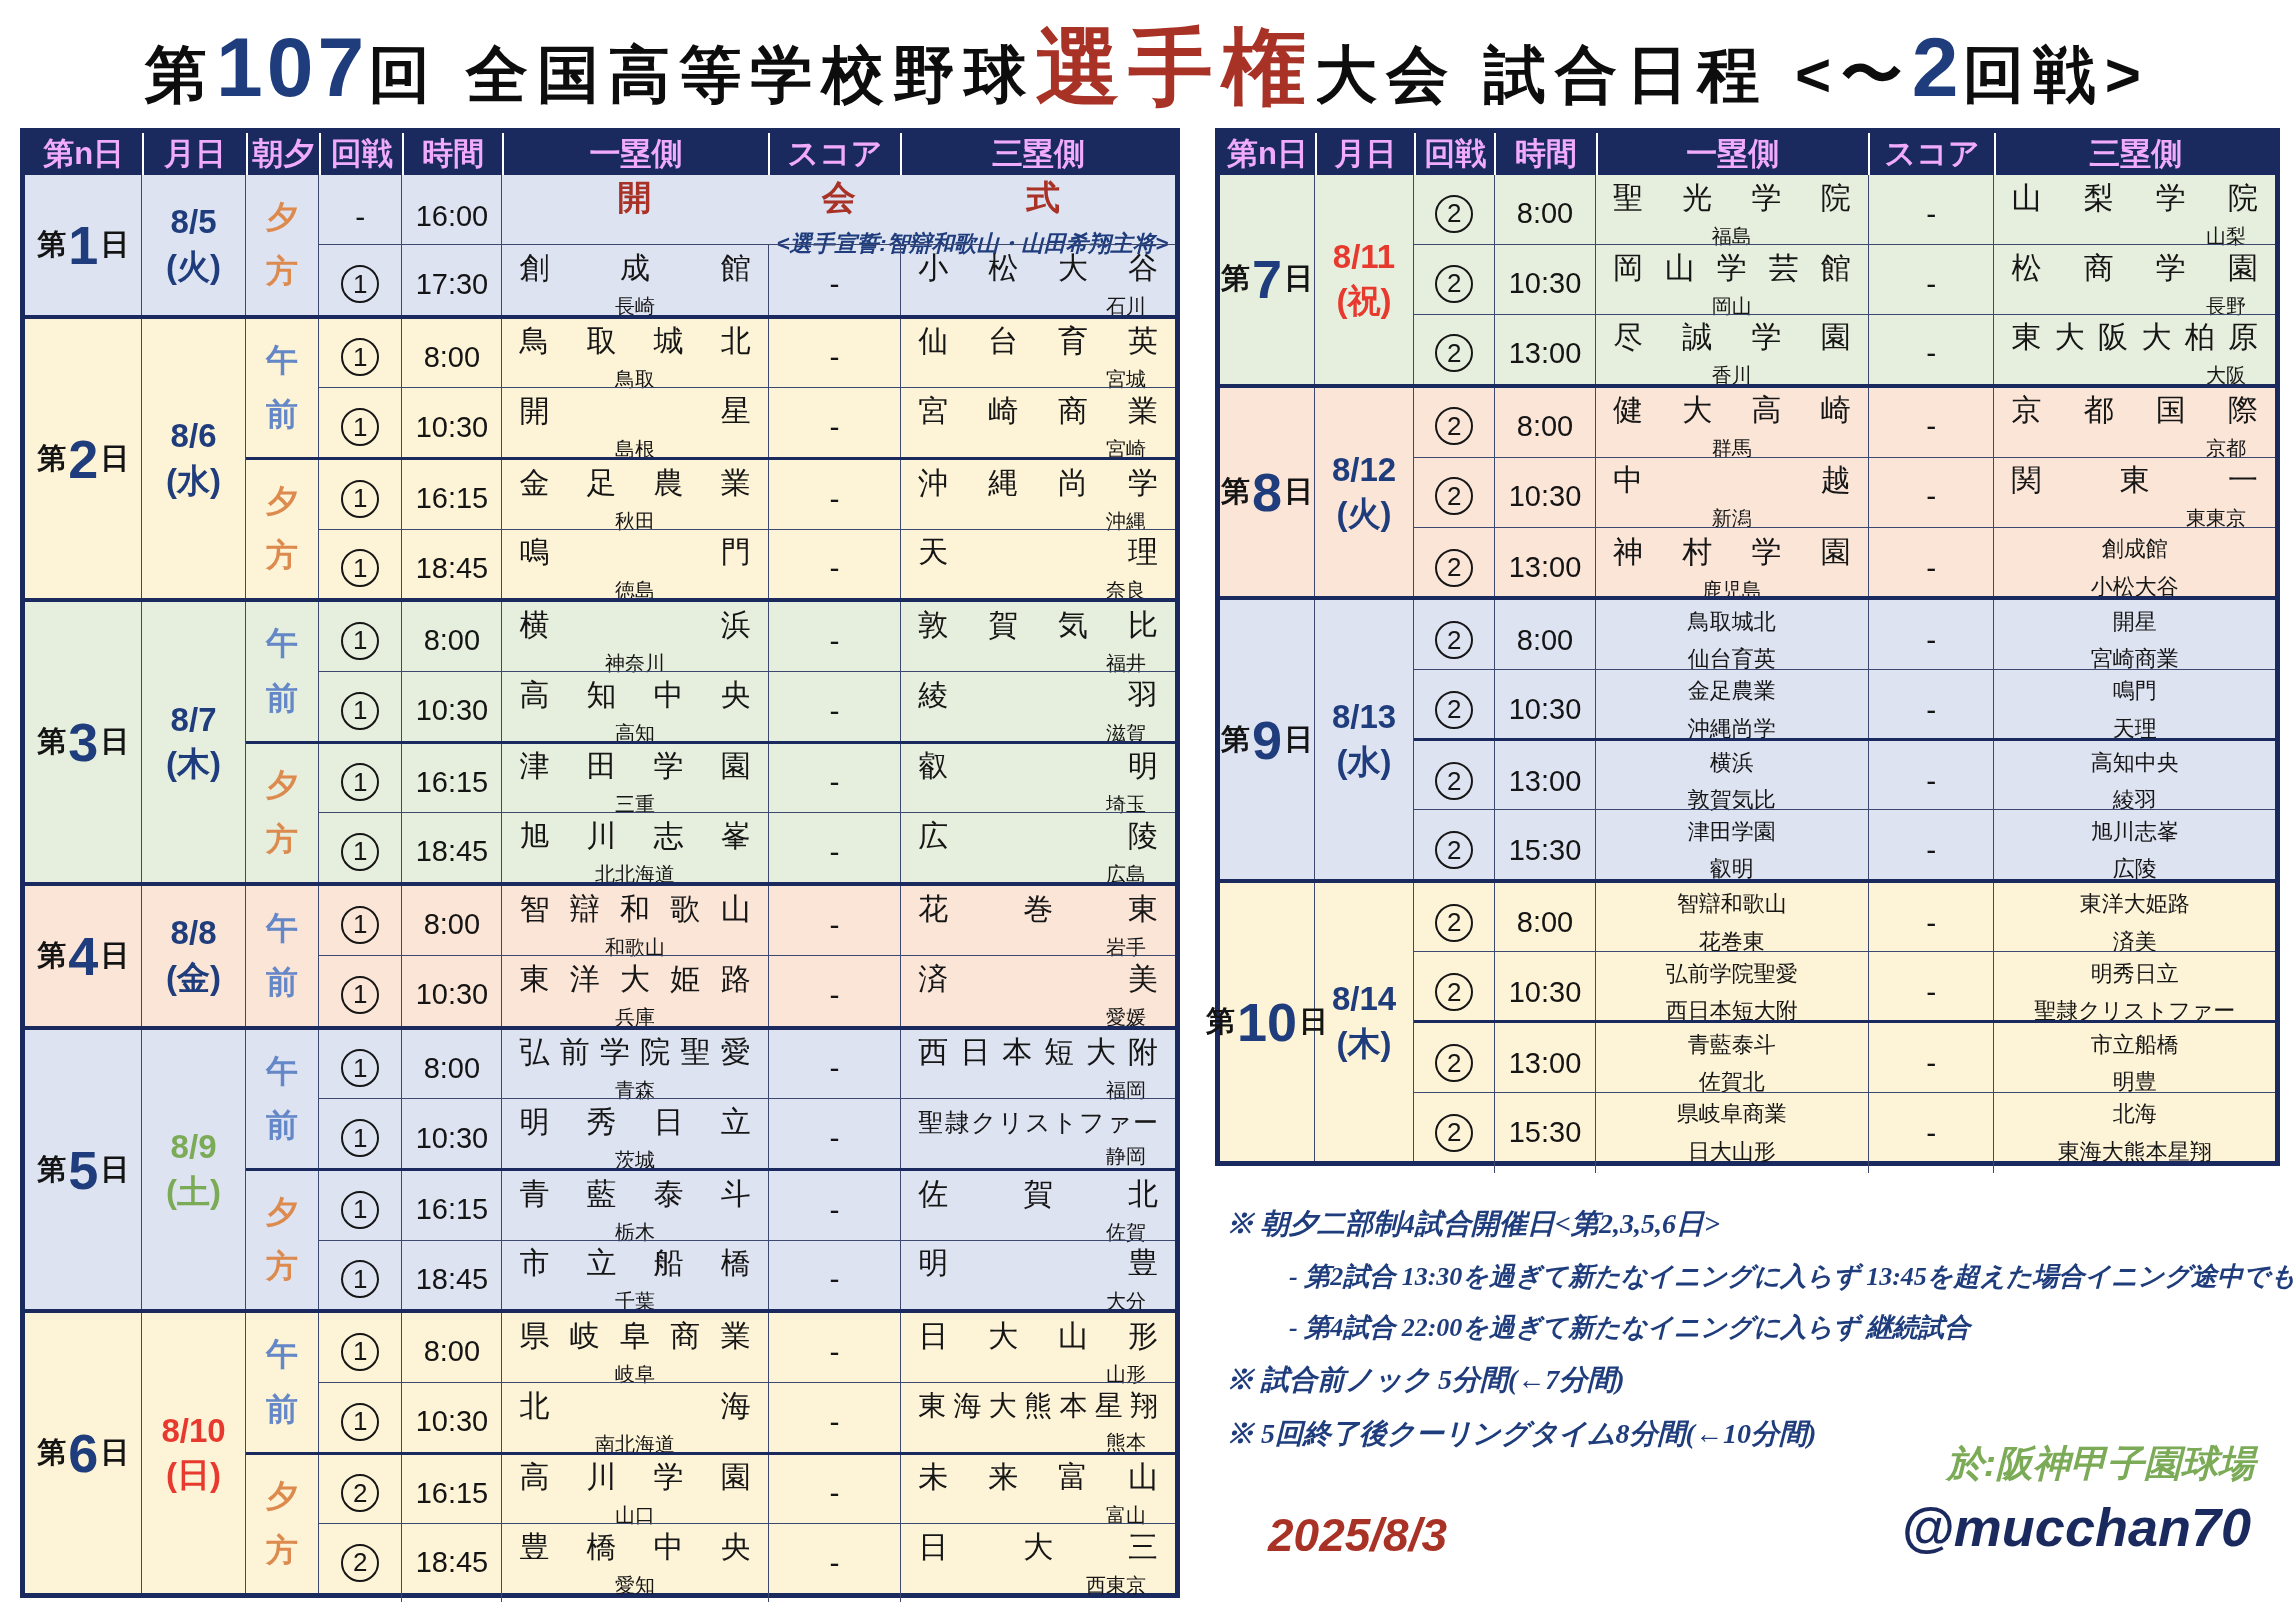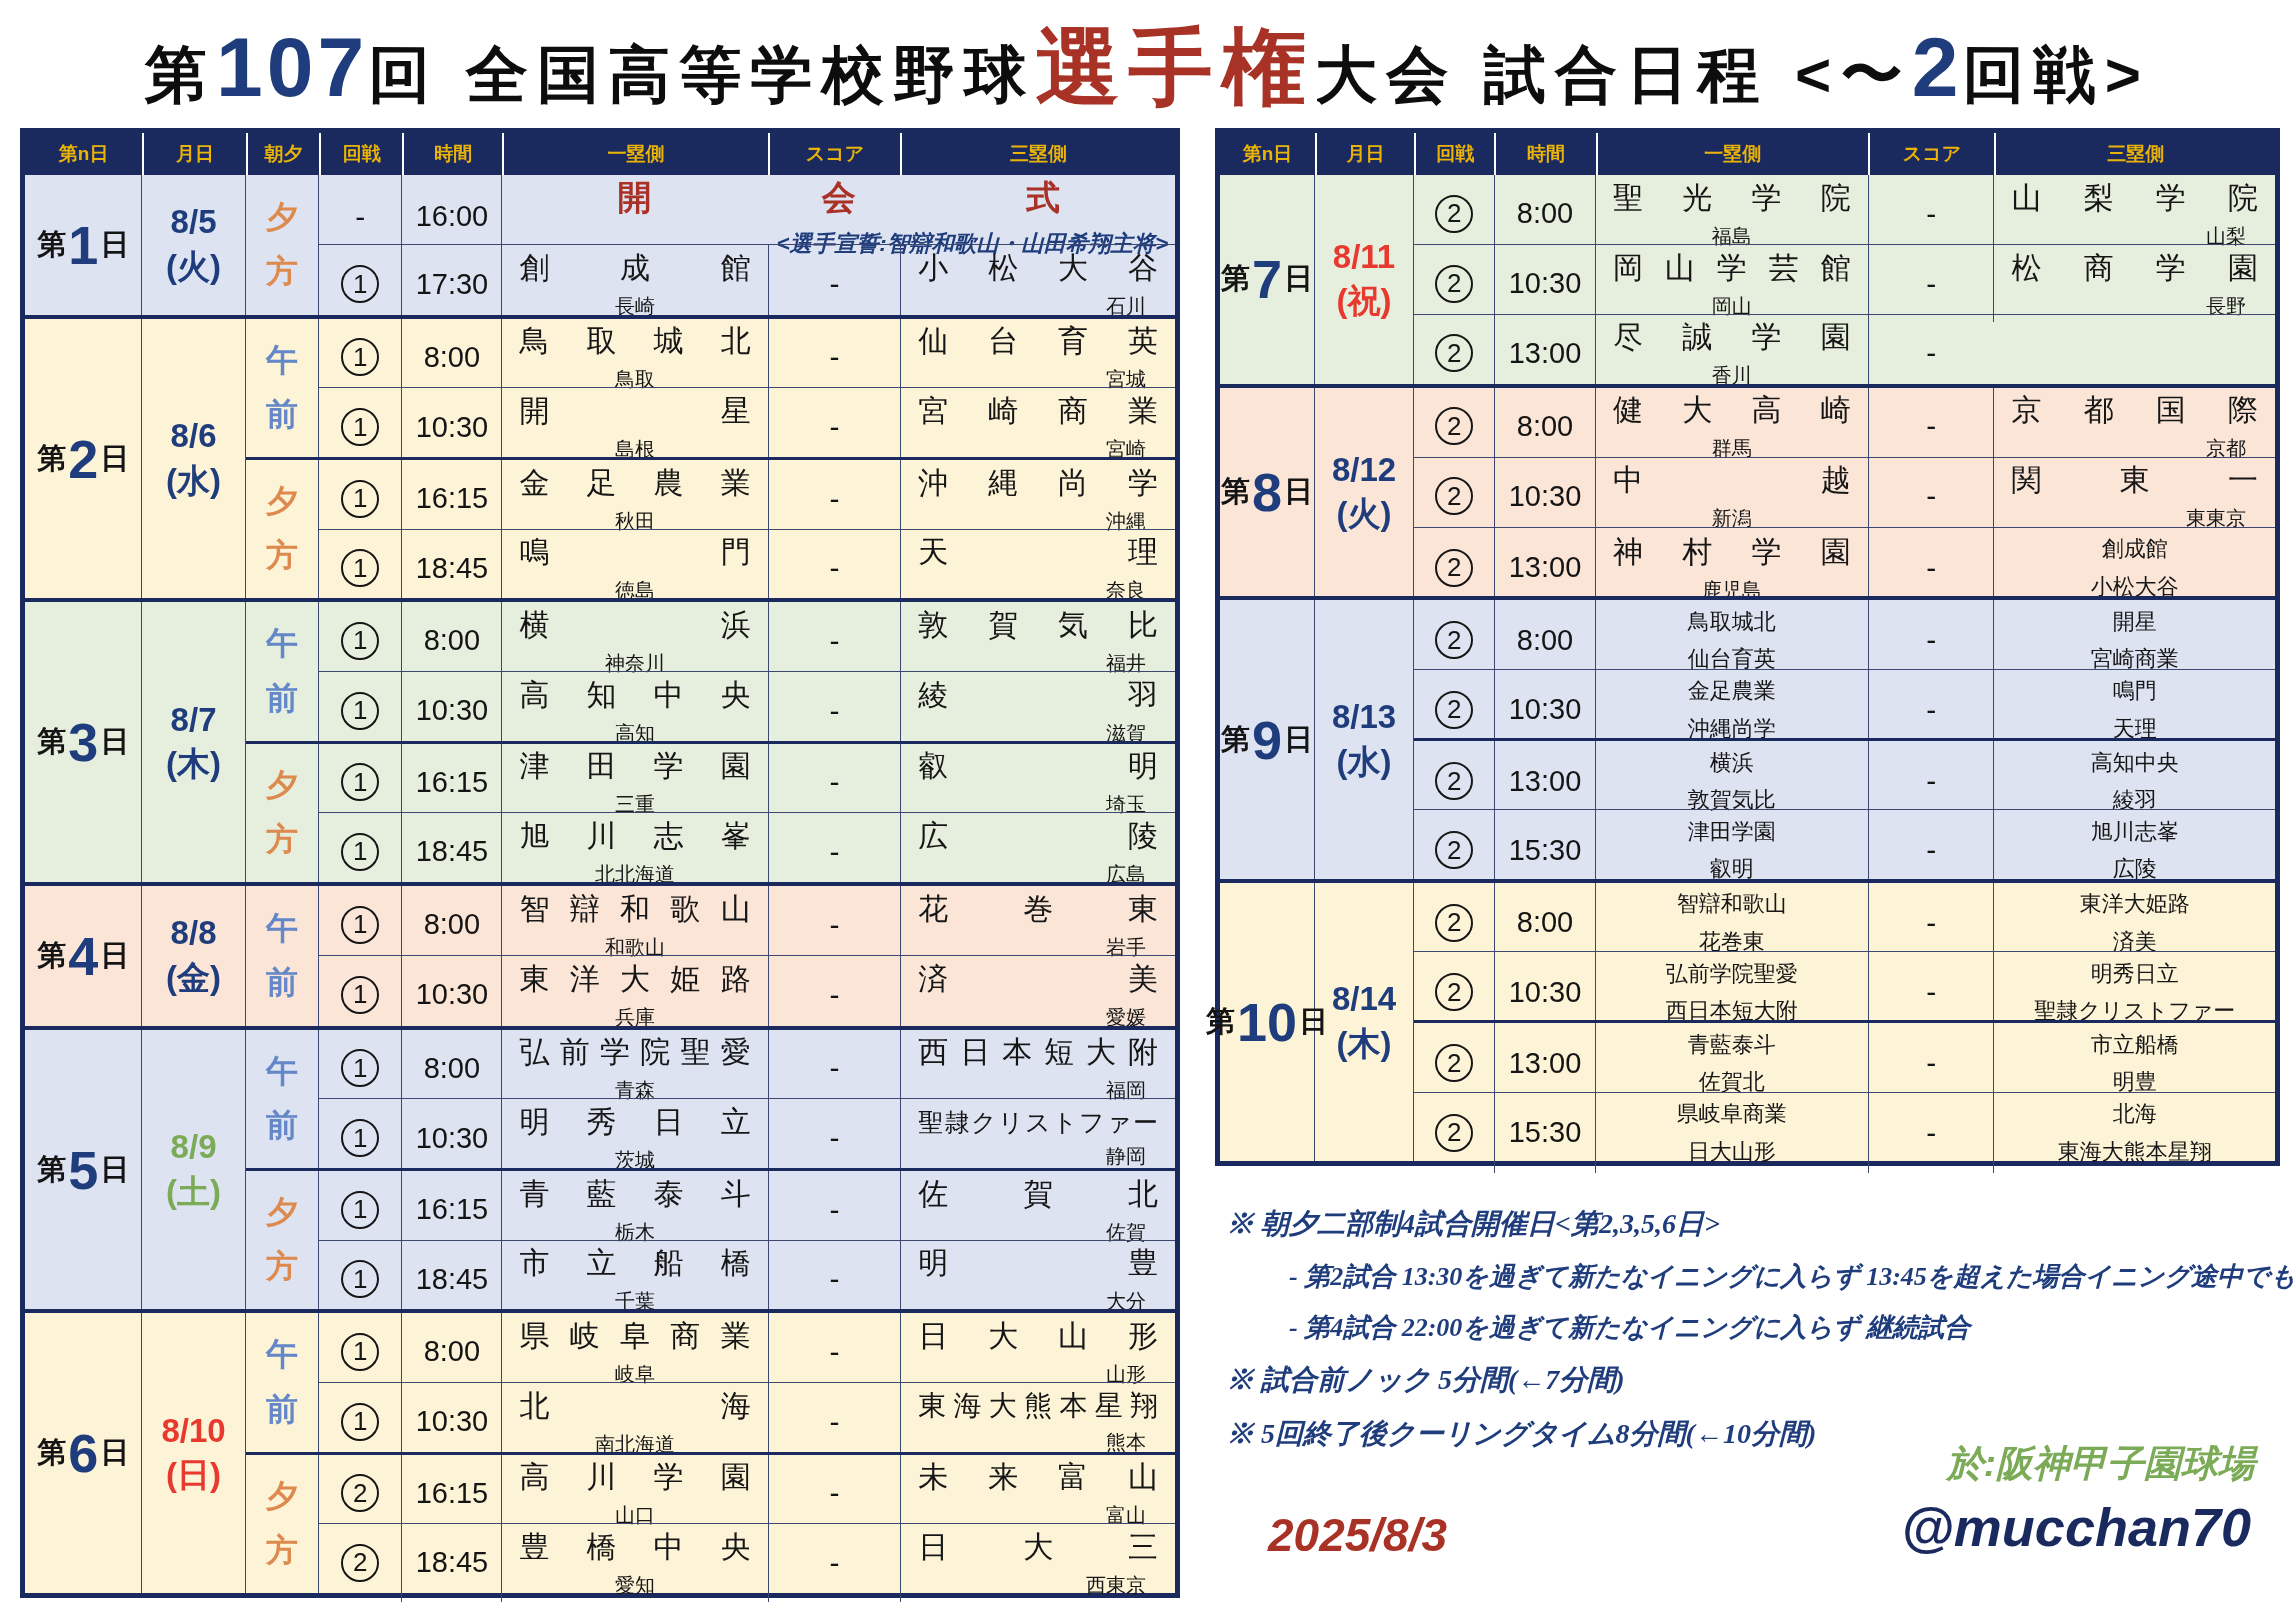--- a/index.html
+++ b/index.html
@@ -15,21 +15,21 @@
   .t-num{font-size:84px;color:var(--date_navy);letter-spacing:4px;}
   .t-accent{font-size:84px;color:var(--red_accent);letter-spacing:9.2px;margin-top:8px;}
 
   
   .sched{position:absolute;border:5.3px solid var(--border_navy);box-sizing:border-box;
          display:flex;flex-direction:column;background:#fff;}
   #table-left{left:20px;top:128px;width:1160px;height:1470px;}
   #table-right{left:1215px;top:128px;width:1065px;height:1038px;}
 
   .thead{display:grid;height:42px;flex:0 0 auto;background:var(--header_bg);
-         color:#eab308;font-weight:700;font-size:19px;}
+         color:#f0abfc;font-weight:700;font-size:31px;}
   #table-left .thead{grid-template-columns:10.2% 9% 6.4% 7.2% 8.7% 23.1% 11.5% 23.9%;}
   #table-right .thead{grid-template-columns:9% 9.4% 7.6% 9.6% 25.8% 12% 26.6%;}
   .hcell{display:flex;align-items:center;justify-content:center;}
   .hcell + .hcell{border-left:2px solid #ffffff;}
 
   .day-block{display:flex;flex-basis:0;min-height:0;}
   .day-block + .day-block{border-top:4px solid var(--border_navy);}
   .bg-lavender{background:var(--bg_lavender);}
   .bg-cream{background:var(--bg_cream);}
   .bg-green{background:var(--bg_green);}
@@ -631,20 +631,24 @@
               <div class="game-row">
                 <div class="cell">
                   <span class="round-circle">2</span>
                 </div>
                 <div class="cell bl time">13:00</div>
                 <div class="cell bl team first">
                   <div class="name">尽誠学園</div>
                   <div class="pref">香川</div>
                 </div>
                 <div class="cell bl score">-</div>
+                <div class="cell bl team third">
+                  <div class="name">東大阪大柏原</div>
+                  <div class="pref">大阪</div>
+                </div>
               </div>
             </div>
           </div>
         </div>
       </div>
       <div class="day-block bg-salmon" style="flex-grow: 3;">
         <div class="day-cell">
           <span class="d-fix">第</span>
           <span class="d-num">8</span>
           <span class="d-fix">日</span>

